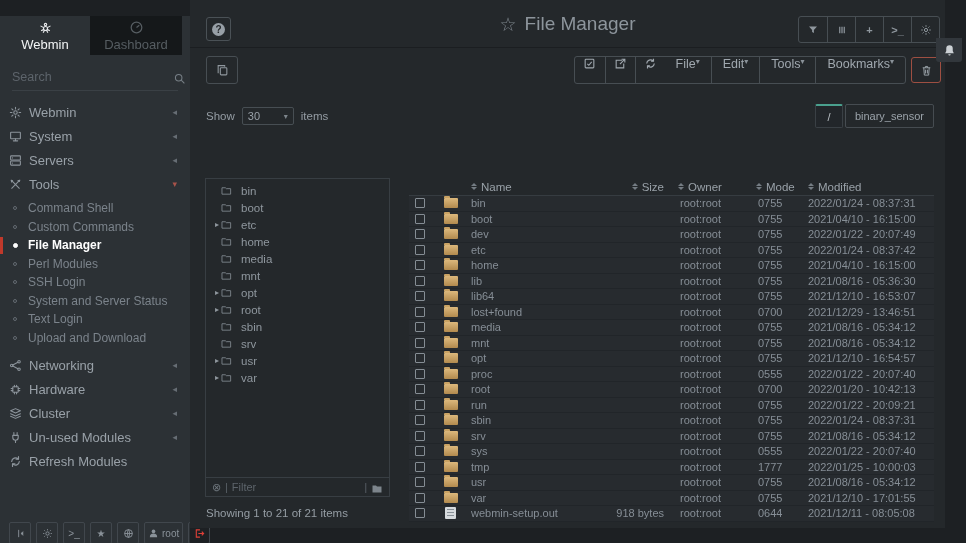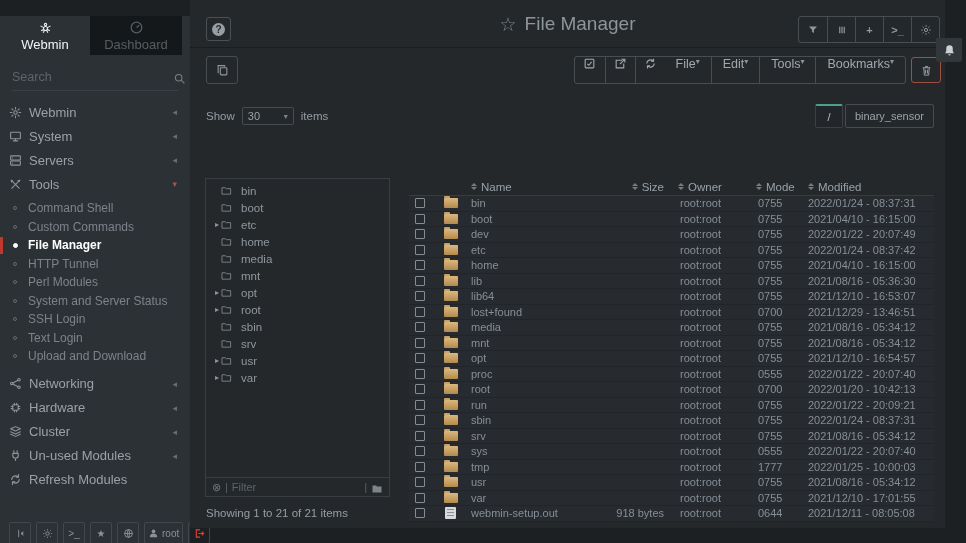--- a/index.html
+++ b/index.html
@@ -179,33 +179,29 @@
           <div class="nav-child">
             <span class="bullet"></span>
             <span class="child-label">Custom Commands</span>
           </div>
           <div class="nav-child active">
             <span class="bullet"></span>
             <span class="child-label">File Manager</span>
           </div>
           <div class="nav-child">
             <span class="bullet"></span>
-            <span class="child-label">HTTP Tunnel</span>
+            <span class="child-label">Perl Modules</span>
           </div>
           <div class="nav-child">
             <span class="bullet"></span>
-            <span class="child-label">Perl Modules</span>
+            <span class="child-label">SSH Login</span>
           </div>
           <div class="nav-child">
             <span class="bullet"></span>
             <span class="child-label">System and Server Status</span>
-          </div>
-          <div class="nav-child">
-            <span class="bullet"></span>
-            <span class="child-label">SSH Login</span>
           </div>
           <div class="nav-child">
             <span class="bullet"></span>
             <span class="child-label">Text Login</span>
           </div>
           <div class="nav-child">
             <span class="bullet"></span>
             <span class="child-label">Upload and Download</span>
           </div>
         </div>

